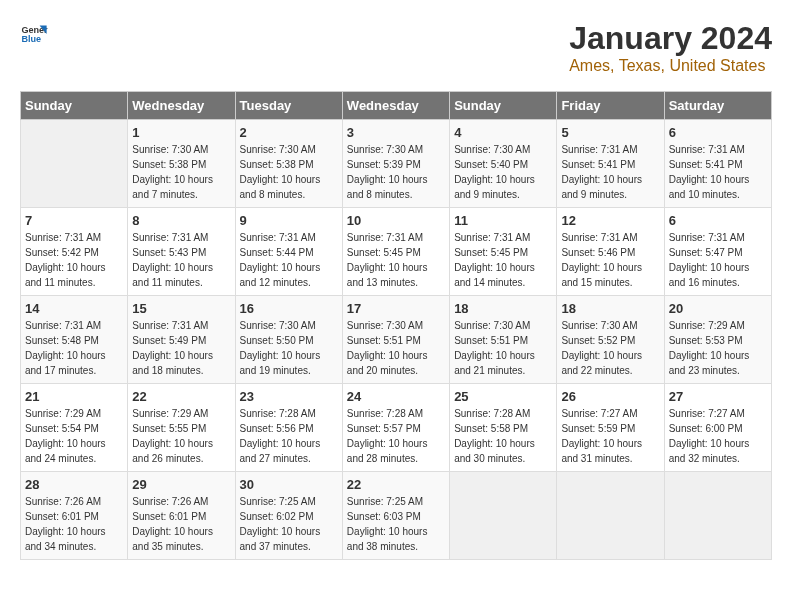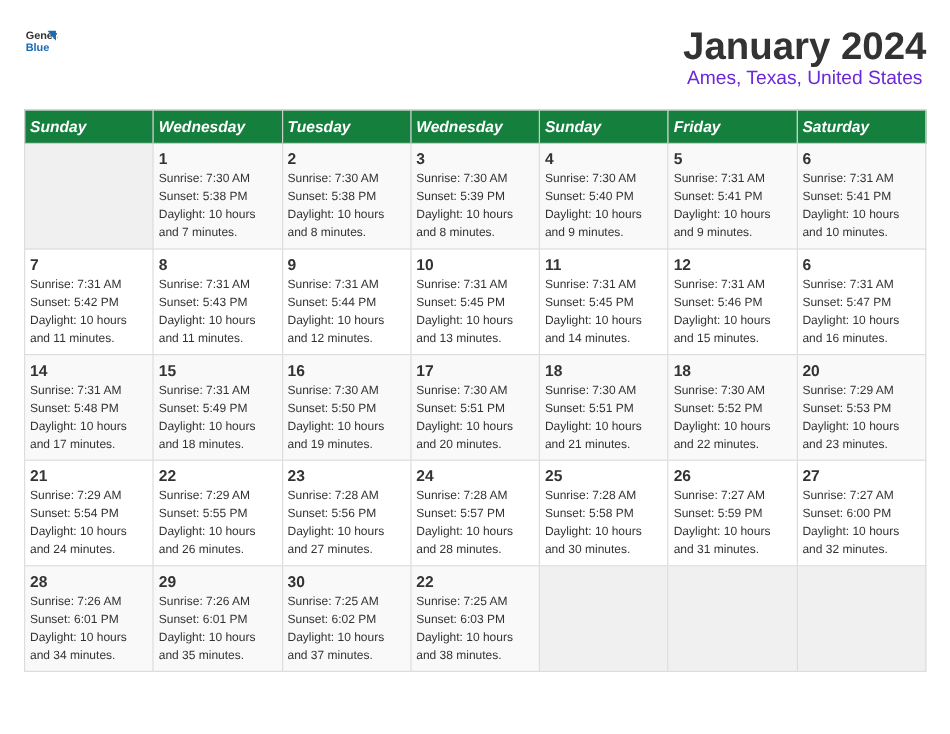--- a/index.html
+++ b/index.html
@@ -19,46 +19,45 @@
     .logo {
       display: flex;
       align-items: center;
       gap: 4px;
     }
     .logo-icon {
       width: 28px;
       height: 28px;
     }
     .title-block {
-      text-align: center;
+      text-align: left;
     }
     .title-block h1 {
       font-size: 32px;
       font-weight: bold;
       color: #333;
     }
     .title-block h2 {
       font-size: 16px;
       font-weight: normal;
-      color: #6d28d9;
+      color: #a16207;
     }
     table {
       width: 100%;
       border-collapse: collapse;
       font-size: 11.5px;
     }
     thead tr th {
-      background-color: #15803d;
+      background-color: #737373;
       color: #fff;
       padding: 6px 4px;
       text-align: left;
       font-size: 13px;
       font-weight: bold;
       border: 1px solid #ccc;
-      font-style: italic;
     }
     tbody tr td {
       border: 1px solid #ddd;
       padding: 5px 4px;
       vertical-align: top;
       background: #fff;
       min-height: 80px;
     }
     tbody tr:nth-child(odd) td {
       background: #f9f9f9;

